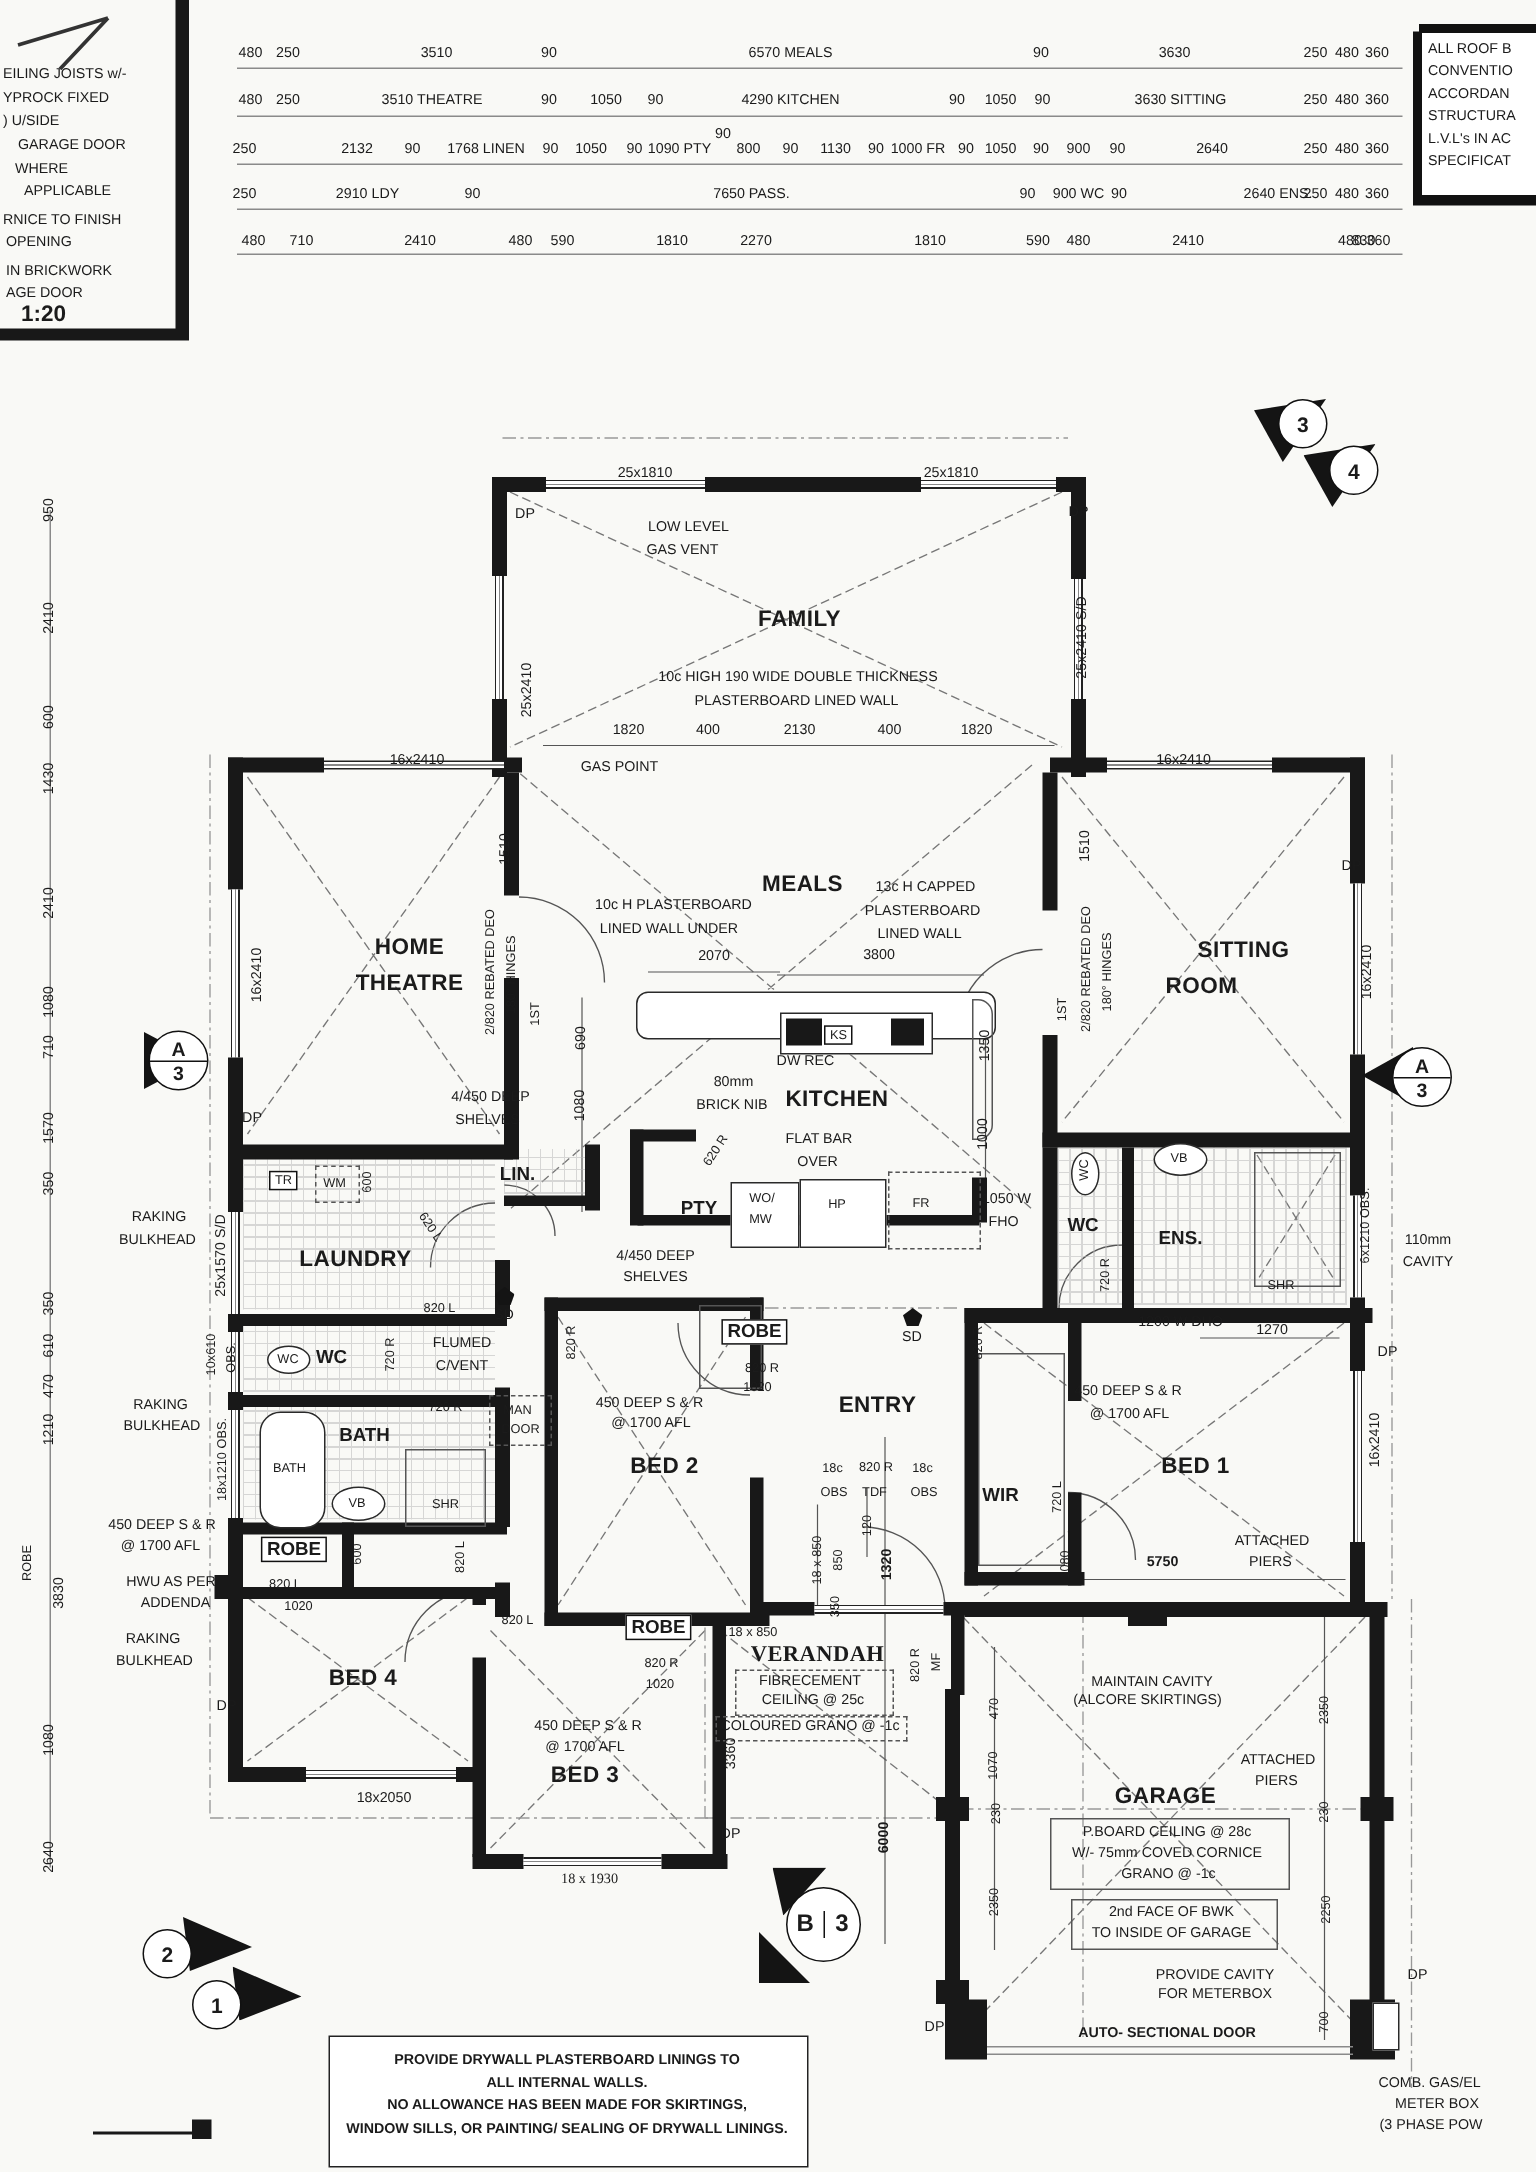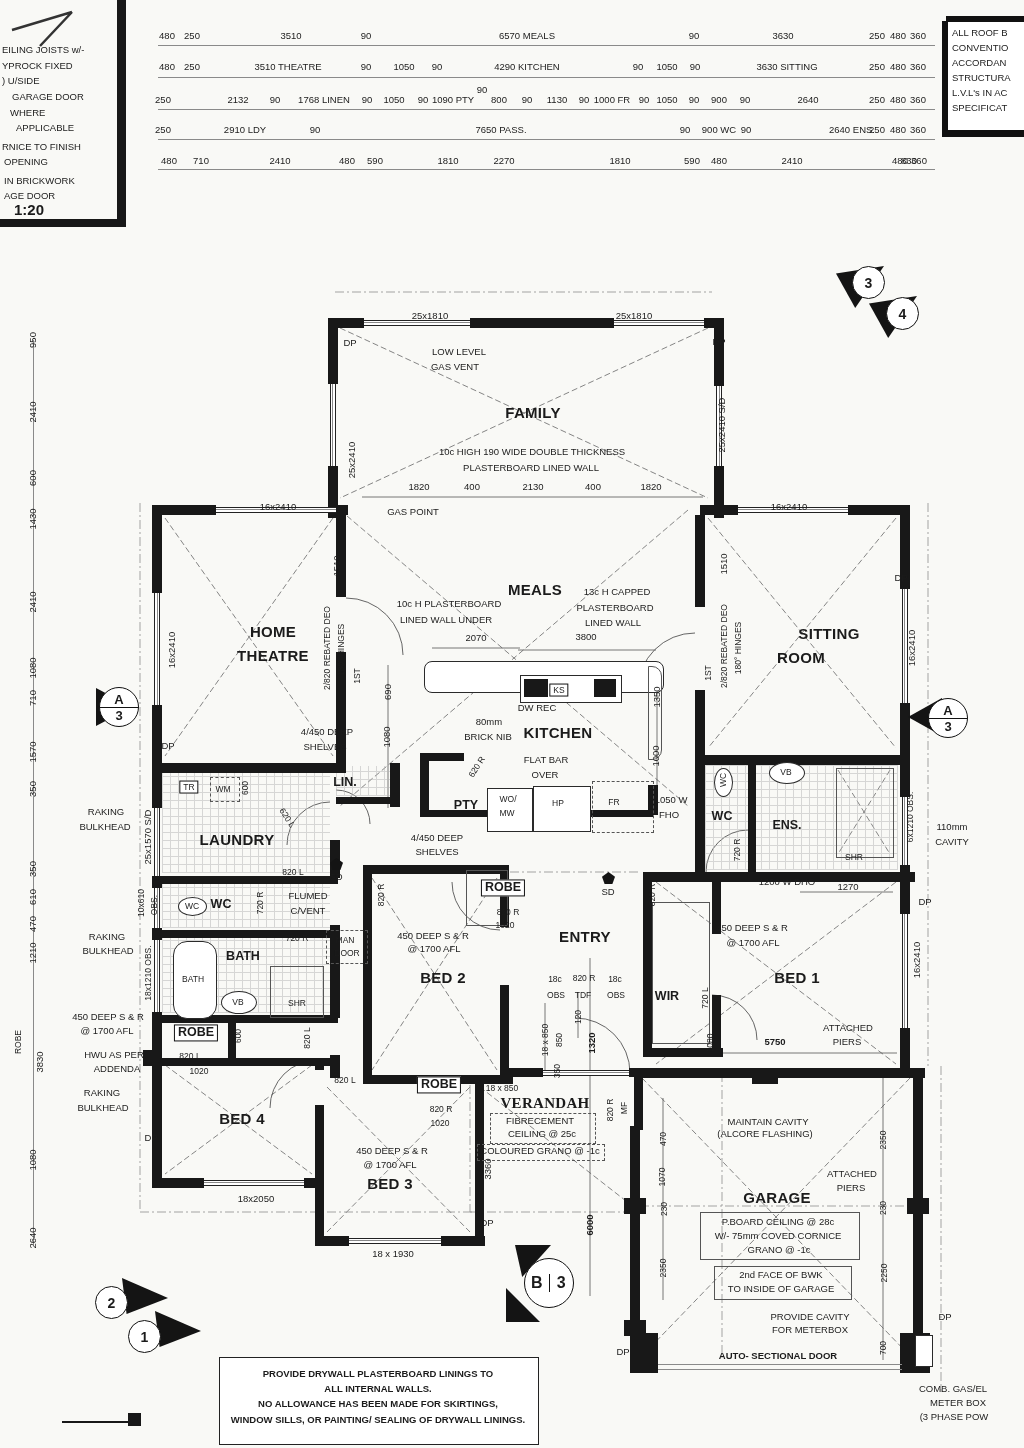--- a/index.html
+++ b/index.html
@@ -513,21 +513,21 @@
       <span class="pl a" style="left: 151px; top: 1138px;">DP</span>
       <span class="pl r" style="left: 242px; top: 1119px;">BED 4</span>
       <span class="pl d" style="left: 256px; top: 1199px;">18x2050</span>
       <span class="pl s" style="left: 345px; top: 1080px;">820 L</span>
       <span class="pl r2 bx" style="left: 439px; top: 1085px;">ROBE</span>
       <span class="pl s" style="left: 441px; top: 1109px;">820 R</span>
       <span class="pl s" style="left: 440px; top: 1123px;">1020</span>
       <span class="pl a" style="left: 392px; top: 1151px;">450 DEEP S &amp; R</span>
       <span class="pl a" style="left: 390px; top: 1165px;">@ 1700 AFL</span>
       <span class="pl r" style="left: 390px; top: 1184px;">BED 3</span>
-      <span class="pl d" style="left: 393px; top: 1254px;">18 x 1930</span>
+      <span class="pl d" style="left: 393px; top: 1254px; font-family: Liberation Serif, serif;">18 x 1930</span>
       <span class="pl s v" style="left: 381px; top: 895px;">820 R</span>
       <span class="pl r2 bx" style="left: 503px; top: 888px;">ROBE</span>
       <span class="pl s" style="left: 508px; top: 912px;">820 R</span>
       <span class="pl s" style="left: 505px; top: 925px;">1020</span>
       <span class="pl a" style="left: 433px; top: 936px;">450 DEEP S &amp; R</span>
       <span class="pl a" style="left: 434px; top: 949px;">@ 1700 AFL</span>
       <span class="pl r" style="left: 443px; top: 978px;">BED 2</span>
       <span class="pl s v" style="left: 652px; top: 895px;">820 R</span>
       <span class="pl r" style="left: 585px; top: 937px;">ENTRY</span>
       <span class="pl s" style="left: 555px; top: 979px;">18c</span>
@@ -559,21 +559,21 @@
       <span class="pl s" style="left: 854px; top: 857px;">SHR</span>
       <span class="pl s v" style="left: 910px; top: 817px;">6x1210 OBS.</span>
       <span class="pl a" style="left: 952px; top: 827px;">110mm</span>
       <span class="pl a" style="left: 952px; top: 842px;">CAVITY</span>
       <span class="pl a" style="left: 787px; top: 882px;">1200 W DHO</span>
       <span class="pl d" style="left: 848px; top: 887px;">1270</span>
       <span class="pl a" style="left: 925px; top: 902px;">DP</span>
       <span class="pl a" style="left: 901px; top: 578px;">DP</span>
       <span class="pl a" style="left: 168px; top: 746px;">DP</span>
       <span class="pl a" style="left: 768px; top: 1122px;">MAINTAIN CAVITY</span>
-      <span class="pl a" style="left: 765px; top: 1134px;">(ALCORE FLASHING)</span>
+      <span class="pl a" style="left: 765px; top: 1134px;">(ALCORE SKIRTINGS)</span>
       <span class="pl r" style="left: 545px; top: 1104px; font-family: Liberation Serif, serif;">VERANDAH</span>
       <span class="pl s" style="left: 502px; top: 1088px;">18 x 850</span>
       <span class="pl s v" style="left: 610px; top: 1110px;">820 R</span>
       <span class="pl s v" style="left: 624px; top: 1108px;">MF</span>
       <span class="pl a" style="left: 540px; top: 1121px;">FIBRECEMENT</span>
       <span class="pl a" style="left: 542px; top: 1134px;">CEILING @ 25c</span>
       <span class="pl a" style="left: 540px; top: 1151px;">COLOURED GRANO @ -1c</span>
       <span class="pl d v" style="left: 488px; top: 1169px;">3360</span>
       <span class="pl d v b" style="left: 590px; top: 1225px;">6000</span>
       <span class="pl a" style="left: 487px; top: 1223px;">DP</span>

